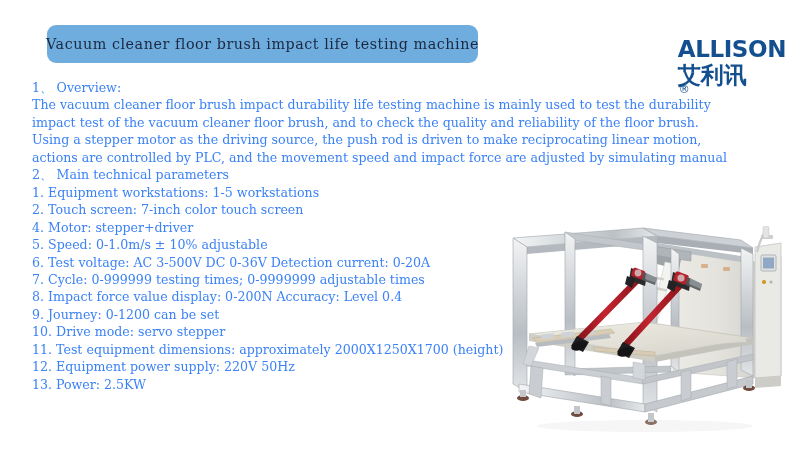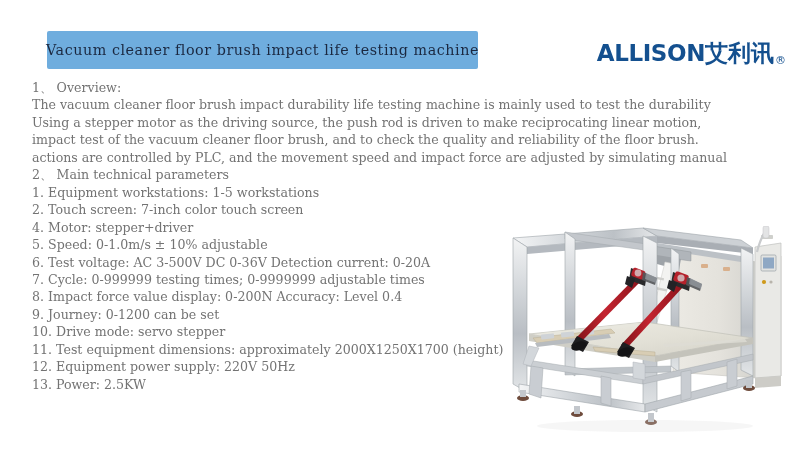--- a/index.html
+++ b/index.html
@@ -32,43 +32,43 @@
     height: 76px;
   }
 
   .title-banner {
     position: absolute;
     left: 47px;
     top: 25px;
     width: 431px;
     height: 38px;
     background: #6fadde;
-    border-radius: 2px;
+    border-radius: 9px;
     display: flex;
     align-items: center;
     justify-content: center;
     box-sizing: border-box;
-    margin-top: 6px;
   }
   .title-banner-text {
     font-family: "DejaVu Serif", "Liberation Serif", serif;
     font-size: 14.3px;
     letter-spacing: 0.55px;
     color: #1b2840;
     white-space: nowrap;
     line-height: 1;
   }
 
   .logo {
     position: absolute;
     right: 14px;
     top: 36px;
     display: flex;
-    align-items: flex-end;
+    align-items: flex-start;
     height: 30px;
+    flex-direction: column;
   }
   .logo-latin {
     font-family: "DejaVu Sans", "Liberation Sans", sans-serif;
     font-size: 23px;
     font-weight: 700;
     color: #14508f;
     letter-spacing: -0.4px;
     line-height: 26px;
   }
   .logo-cjk {
@@ -92,21 +92,21 @@
   .content {
     position: absolute;
     left: 32px;
     top: 79px;
     width: 756px;
   }
   .tline {
     font-family: "DejaVu Serif", "Liberation Serif", serif;
     font-size: 12.6px;
     line-height: 17.45px;
-    color: #737373;
+    color: #3b82f6;
     white-space: pre;
     letter-spacing: 0px;
   }
   .tline.heading {
     letter-spacing: 0px;
   }
 
   
   .machine-photo {
     position: absolute;
@@ -135,22 +135,22 @@
       <span class="logo-reg">®</span>
     </div>
 
   </div>
 
   <div class="content">
 
     <div class="tline heading">1、 Overview:</div>
 
     <div class="tline">The vacuum cleaner floor brush impact durability life testing machine is mainly used to test the durability</div>
+    <div class="tline">impact test of the vacuum cleaner floor brush, and to check the quality and reliability of the floor brush.</div>
     <div class="tline">Using a stepper motor as the driving source, the push rod is driven to make reciprocating linear motion,</div>
-    <div class="tline">impact test of the vacuum cleaner floor brush, and to check the quality and reliability of the floor brush.</div>
     <div class="tline">actions are controlled by PLC, and the movement speed and impact force are adjusted by simulating manual</div>
 
     <div class="tline heading">2、 Main technical parameters</div>
 
     <div class="tline">1. Equipment workstations: 1-5 workstations</div>
     <div class="tline">2. Touch screen: 7-inch color touch screen</div>
     <div class="tline">4. Motor: stepper+driver</div>
     <div class="tline">5. Speed: 0-1.0m/s ± 10% adjustable</div>
     <div class="tline">6. Test voltage: AC 3-500V DC 0-36V Detection current: 0-20A</div>
     <div class="tline">7. Cycle: 0-999999 testing times; 0-9999999 adjustable times</div>

